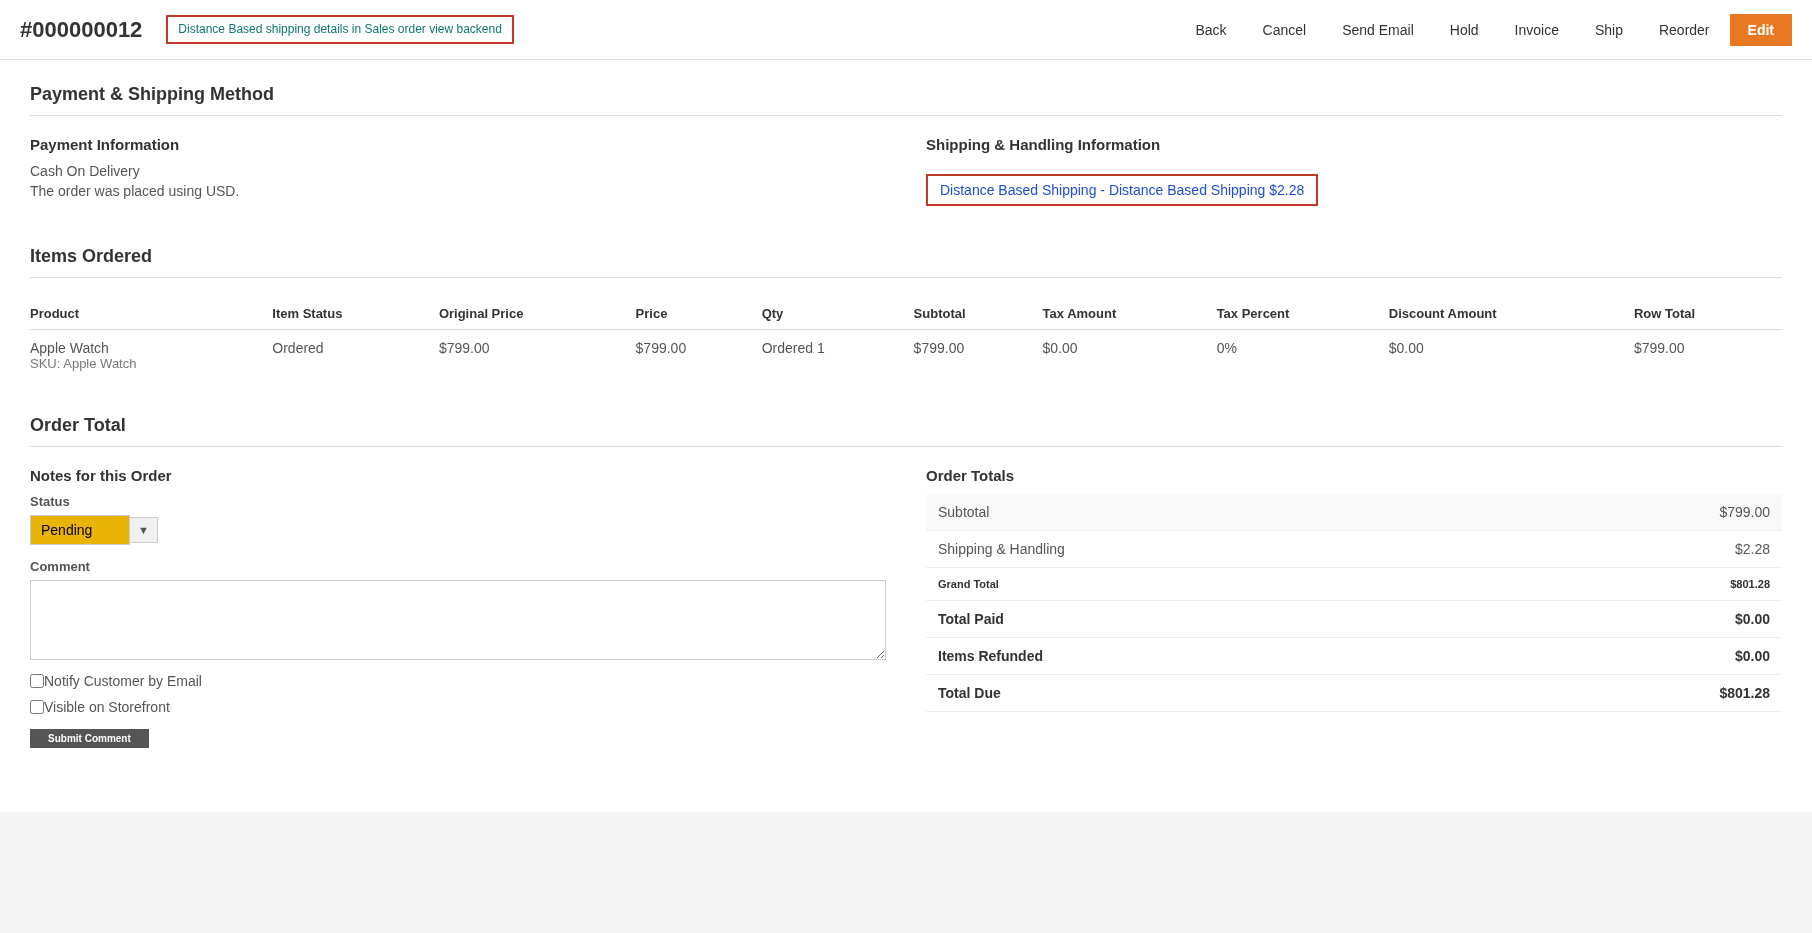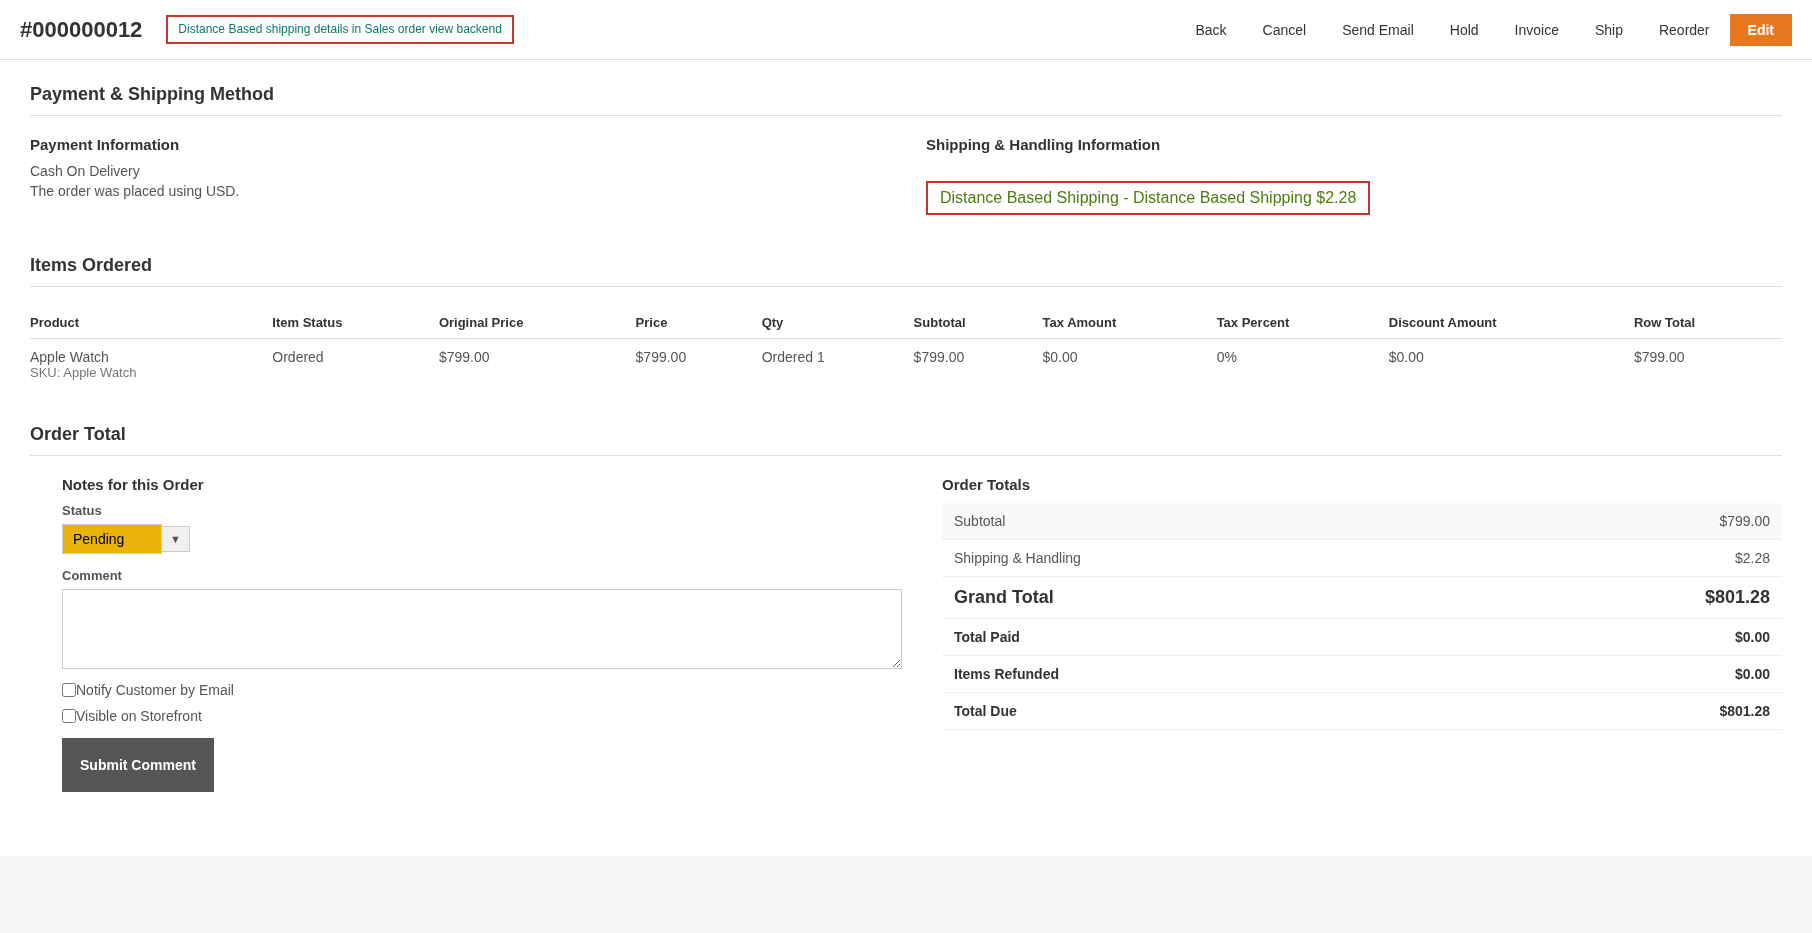--- a/index.html
+++ b/index.html
@@ -89,23 +89,23 @@
     }
     .col-text {
       font-size: 14px;
       color: #555;
       margin-bottom: 4px;
     }
     .shipping-highlight {
       border: 2px solid #c0392b;
       display: inline-block;
       padding: 6px 12px;
-      font-size: 16px;
-      color: #4d7c0f;
-      margin-top: 18px;
+      font-size: 14px;
+      color: #1d4ed8;
+      margin-top: 11px;
     }
 
     
     .items-section { margin-bottom: 40px; }
     .items-table {
       width: 100%;
       border-collapse: collapse;
     }
     .items-table th {
       text-align: left;
@@ -126,21 +126,21 @@
       color: #777;
     }
 
     
     .order-total-section { margin-bottom: 40px; }
     .order-total-grid {
       display: flex;
       gap: 40px;
       align-items: flex-start;
     }
-    .notes-col { flex: 1; margin-left: 32px; }
+    .notes-col { flex: 1; }
     .totals-col { flex: 1; }
 
     .field-label {
       font-size: 13px;
       font-weight: 600;
       color: #555;
       margin-bottom: 6px;
       display: block;
     }
     .status-select-wrap {
@@ -184,42 +184,42 @@
       font-size: 14px;
       color: #555;
     }
     .checkbox-row input[type=checkbox] {
       width: 14px;
       height: 14px;
       cursor: pointer;
     }
     .btn-submit {
       margin-top: 14px;
-      padding: 19px 18px;
+      padding: 4px 18px;
       background: #555;
       color: #fff;
       border: none;
       cursor: pointer;
-      font-size: 14px;
+      font-size: 10px;
       font-weight: 600;
     }
 
     
     .totals-table {
       width: 100%;
       border-collapse: collapse;
     }
     .totals-table tr td {
       padding: 10px 12px;
       font-size: 14px;
       color: #555;
     }
     .totals-table tr:first-child { background: #f9f9f9; }
     .totals-table tr:nth-child(2) { background: #fff; }
-    .totals-table tr:nth-child(3) td { font-weight: 700; color: #333; font-size: 18px; }
+    .totals-table tr:nth-child(3) td { font-weight: 700; color: #333; font-size: 11px; }
     .totals-table tr:nth-child(4) td, 
     .totals-table tr:nth-child(5) td, 
     .totals-table tr:nth-child(6) td { font-weight: 700; color: #333; }
     .totals-table td:last-child { text-align: right; }
     .totals-table tr { border-bottom: 1px solid #eee; }
   </style>
 </head>
 <body>
 
 <div class="page-header">

